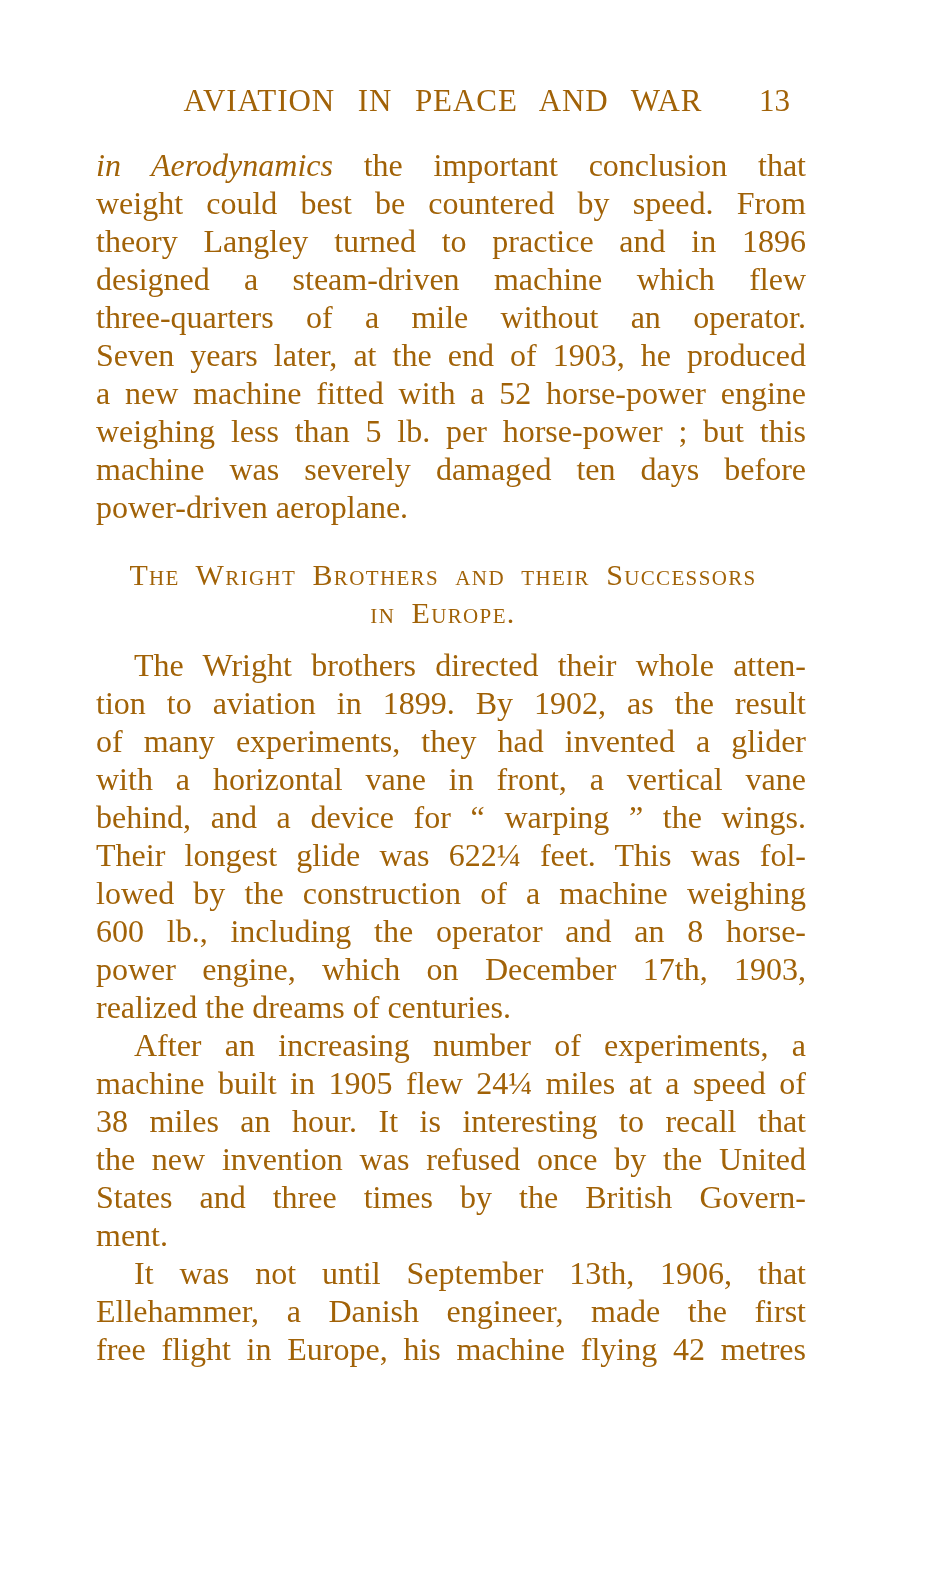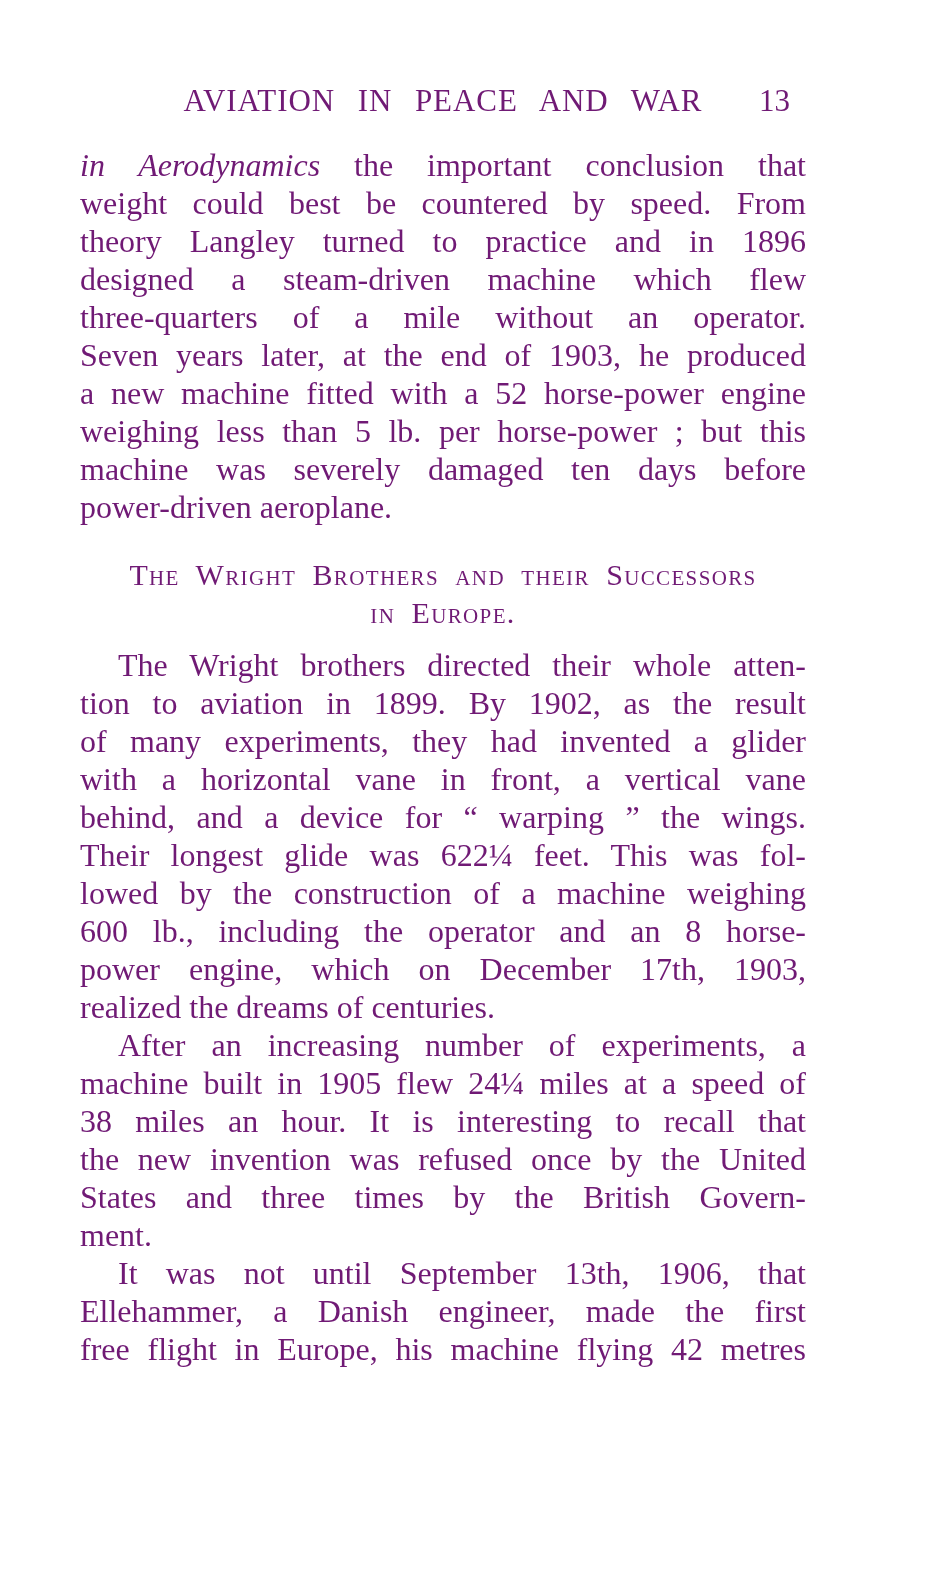--- a/index.html
+++ b/index.html
@@ -7,21 +7,21 @@
     padding: 0;
     background: #ffffff;
   }
   .page {
     position: relative;
     width: 932px;
     height: 1580px;
     box-sizing: border-box;
     padding: 84px 126px 0 80px;
     background: #ffffff;
-    color: #701a75;
+    color: #a16207;
     font-family: "Liberation Serif", "DejaVu Serif", serif;
     overflow: hidden;
   }
   .page-header {
     position: relative;
     height: 38px;
     margin-bottom: 24px;
   }
   .running-title {
     text-align: center;
@@ -39,20 +39,21 @@
     line-height: 34px;
   }
   .body-text {
     font-size: 32px;
     line-height: 38px;
   }
   .paragraph { margin: 0; }
   .line {
     text-align: justify;
     text-align-last: justify;
+    margin-left: 16px;
     -moz-text-align-last: justify;
   }
   .line.indent { text-indent: 38px; }
   .line.para-end {
     text-align-last: left;
     -moz-text-align-last: left;
   }
   .section-heading {
     margin: 30px 0 14px 0;
     font-size: 30px;

